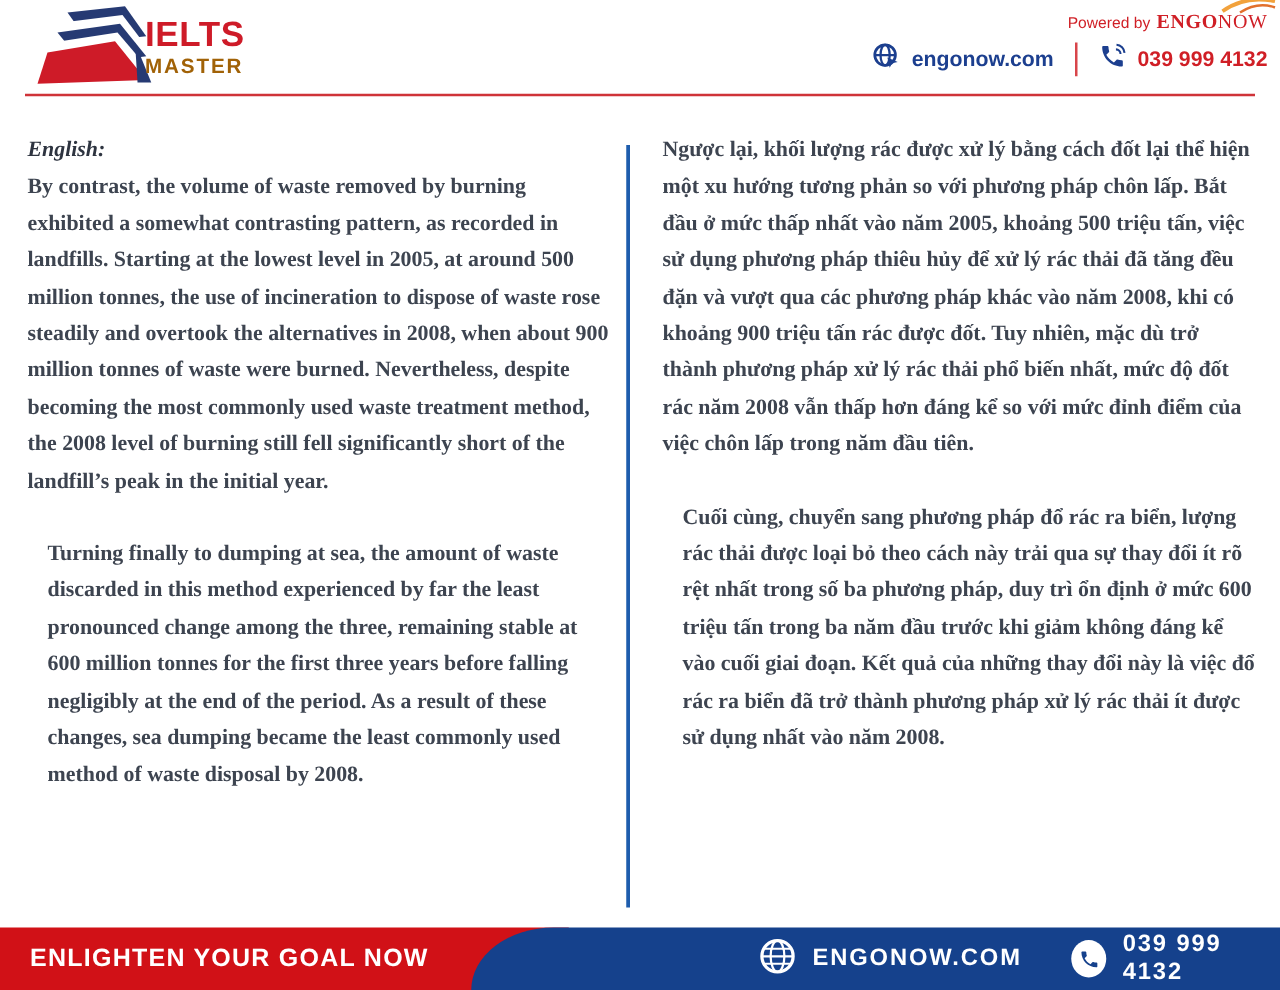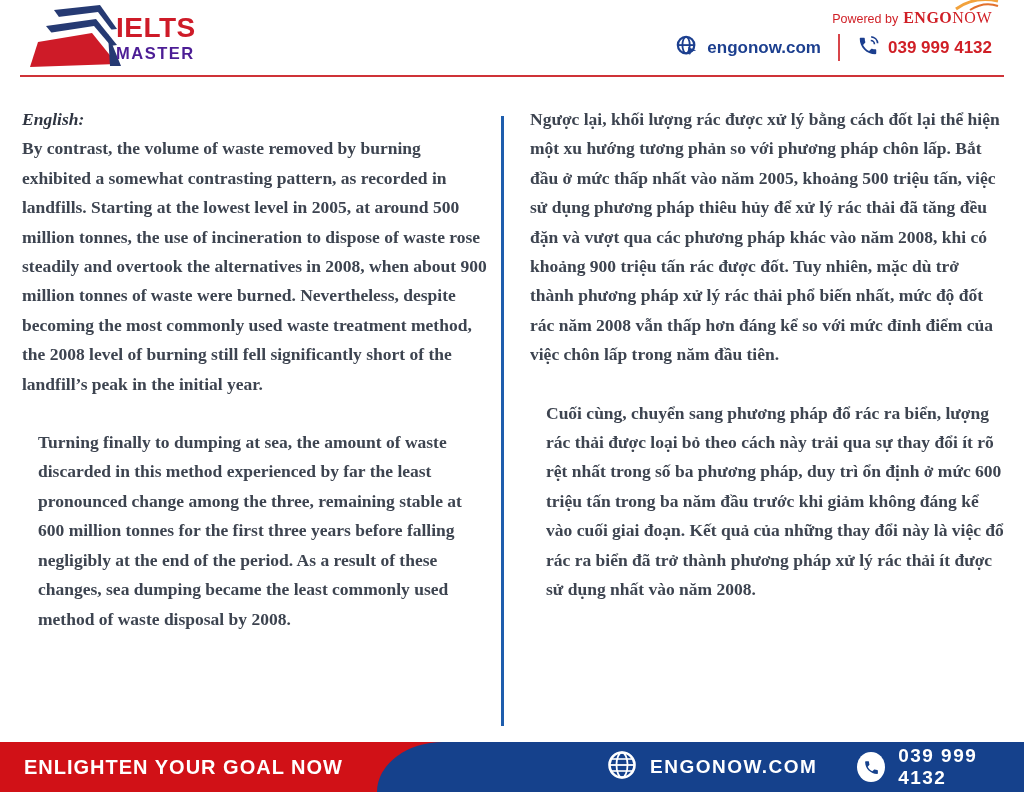--- a/index.html
+++ b/index.html
@@ -5,23 +5,23 @@
   * { margin:0; padding:0; box-sizing:border-box; }
   html,body { width:1024px; height:792px; background:#ffffff; overflow:hidden;
               font-family:"Liberation Sans", sans-serif; }
   #page { position:relative; width:1024px; height:792px; background:#fff; }
 
   
   #header { position:absolute; top:0; left:0; right:0; height:96px; }
   .logo { position:absolute; left:24px; top:4px; display:flex; align-items:flex-start; }
   .logo-text { margin-left:-8px; margin-top:10px; line-height:1; }
   .logo-line1 { font-size:28px; font-weight:800; color:#ce1b28; letter-spacing:.5px; display:block; }
-  .logo-line2 { font-size:16.5px; font-weight:800; color:#4c1d95; letter-spacing:1.5px; display:block; margin-top:3px; }
+  .logo-line2 { font-size:16.5px; font-weight:800; color:#a16207; letter-spacing:1.5px; display:block; margin-top:3px; }
 
-  .header-right { position:absolute; right:32px; top:9px; text-align:right; }
+  .header-right { position:absolute; right:10px; top:9px; text-align:right; }
   .powered { font-size:12.5px; color:#d01f26; display:flex; align-items:baseline; justify-content:flex-end; gap:5px; }
   .brand { position:relative; font-family:"Liberation Serif", "DejaVu Serif", serif; font-size:16px; color:#d01f26; letter-spacing:.5px; }
   .brand b { font-weight:700; }
   .swoosh { position:absolute; top:-13px; right:-8px; }
   .contact { margin-top:7px; display:flex; align-items:center; justify-content:flex-end; gap:9px; }
   .site-label { font-size:17px; font-weight:700; color:#1c3f8f; }
   .v-div { width:2px; height:27px; background:#d8454a; margin:0 8px; }
   .phone-label { font-size:17px; font-weight:700; color:#d01f26; }
 
   .rule { position:absolute; top:75px; left:20px; right:20px; height:2px; background:#cf3338; }

